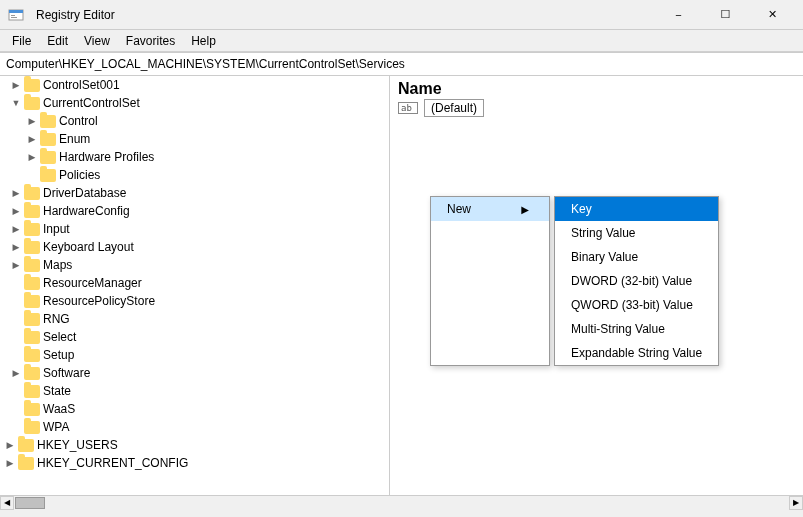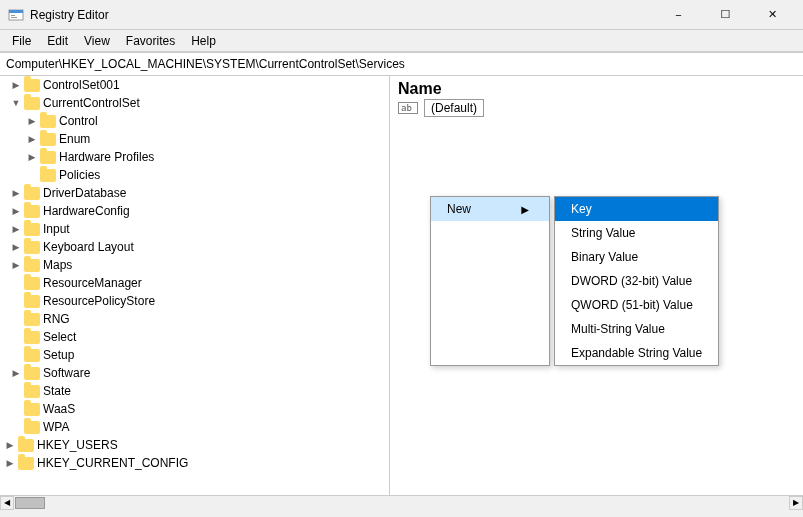--- a/index.html
+++ b/index.html
@@ -18,21 +18,21 @@
       height: 30px;
       display: flex;
       align-items: center;
       padding: 0 8px;
       border-bottom: 1px solid #ccc;
       justify-content: space-between;
     }
     .title-bar-left {
       display: flex;
       align-items: center;
-      gap: 6px;
+      gap: 12px;
     }
     .title-icon {
       width: 16px;
       height: 16px;
     }
     .title-text {
       font-size: 12px;
     }
     .title-controls {
       display: flex;
@@ -485,21 +485,21 @@
         <div class="submenu-item">
           <span>String Value</span>
         </div>
         <div class="submenu-item">
           <span>Binary Value</span>
         </div>
         <div class="submenu-item">
           <span>DWORD (32-bit) Value</span>
         </div>
         <div class="submenu-item">
-          <span>QWORD (51-bit) Value</span>
+          <span>QWORD (33-bit) Value</span>
         </div>
         <div class="submenu-item">
           <span>Multi-String Value</span>
         </div>
         <div class="submenu-item">
           <span>Expandable String Value</span>
         </div>
       </div>
     </div>
 

